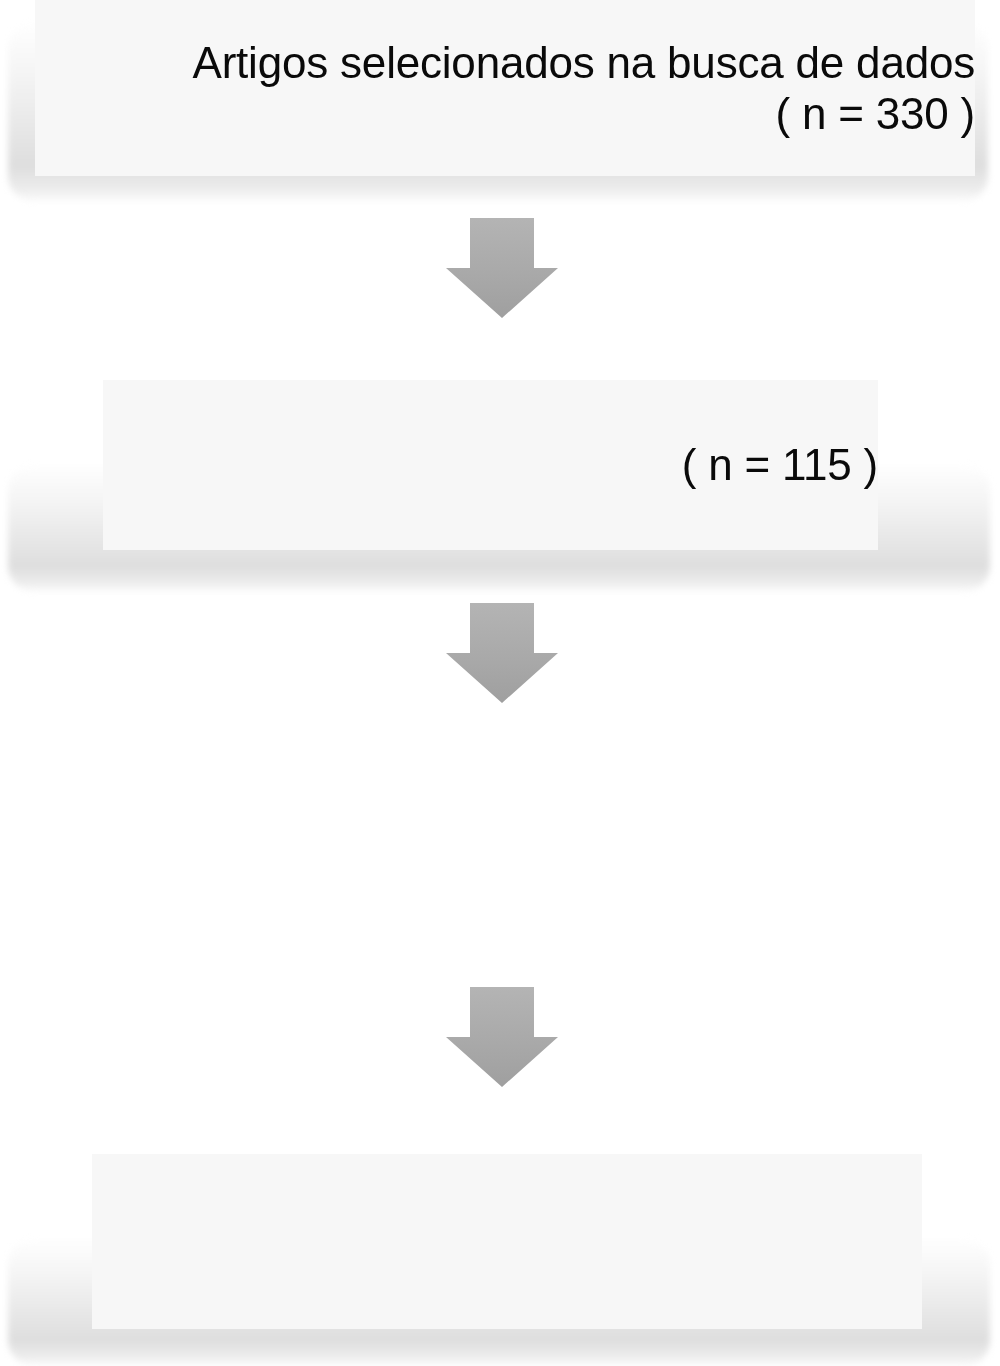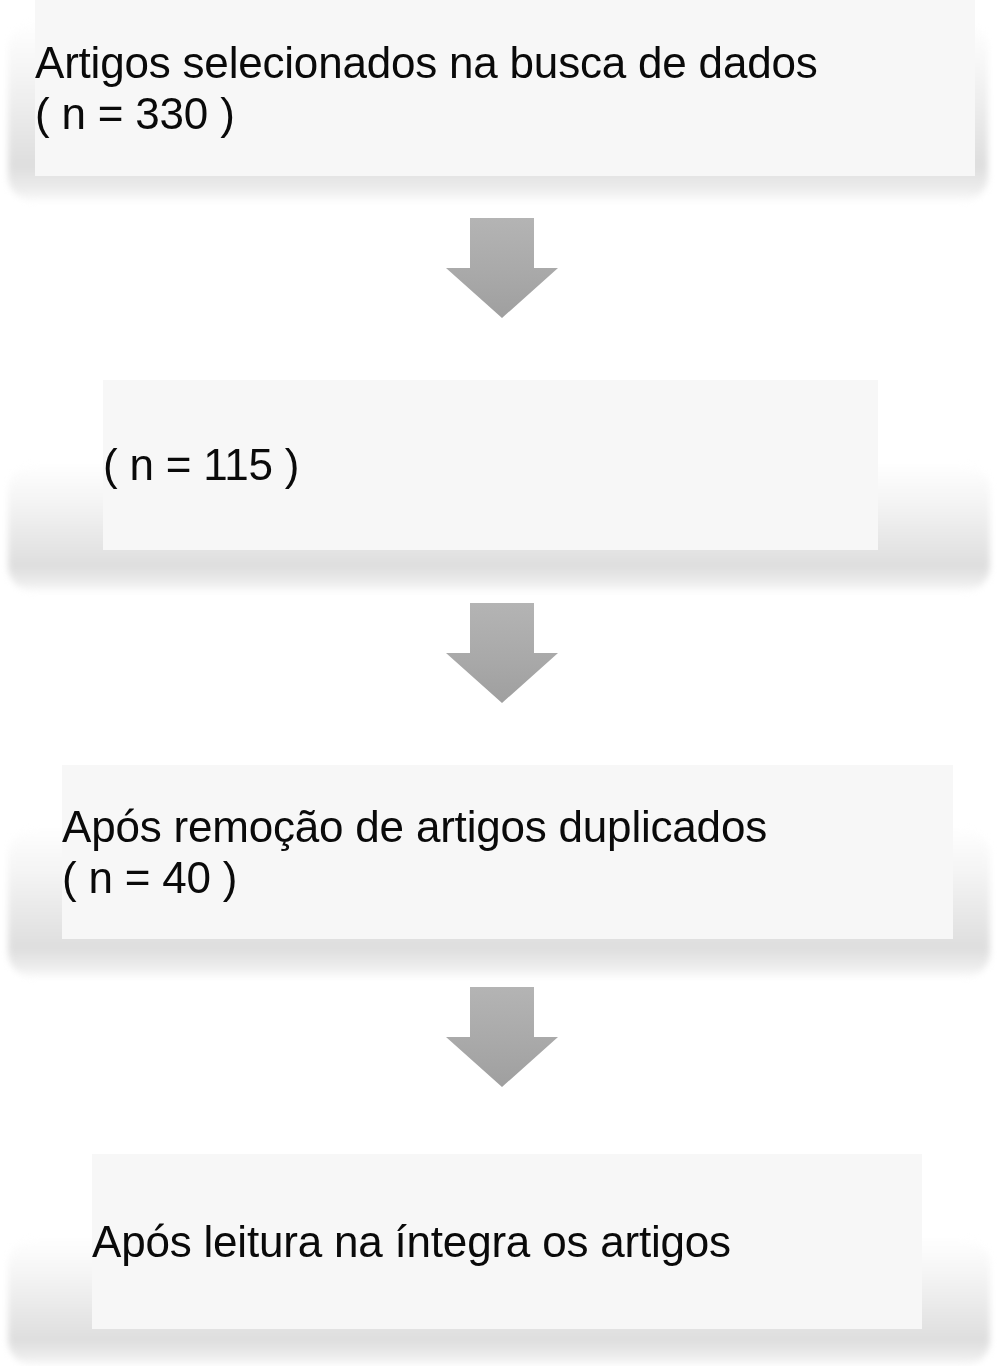--- a/index.html
+++ b/index.html
@@ -39,21 +39,21 @@
     border-radius: 26px;
     filter: blur(3px);
   }
 
   
   .node .panel {
     position: absolute;
     background: #f7f7f7;
     display: flex;
     flex-direction: column;
-    align-items: flex-start;
+    align-items: flex-end;
     justify-content: center;
   }
 
   .node .panel .line {
     color: #0a0a0a;
     font-size: 44px;
     line-height: 1.17;
     letter-spacing: -0.2px;
     white-space: nowrap;
     text-align: center;
@@ -127,41 +127,33 @@
         <linearGradient id="agrad2" x1="0" y1="0" x2="0" y2="1">
           <stop offset="0%" stop-color="#b4b4b4"></stop>
           <stop offset="55%" stop-color="#a9a9a9"></stop>
           <stop offset="100%" stop-color="#9f9f9f"></stop>
         </linearGradient>
       </defs>
       <polygon points="24,0 88,0 88,50 112,50 56,100 0,50 24,50" fill="url(#agrad2)"></polygon>
     </svg>
   </div>
 
-  <div class="node" id="node-3">
-    <div class="shadow-slab"></div>
-    <div class="panel">
-      <div class="line">Após remoção de artigos duplicados</div>
-      <div class="line">( n = 40 )</div>
-    </div>
-  </div>
 
   <div class="arrow" id="arrow-3">
     <svg viewBox="0 0 112 100" preserveAspectRatio="none" aria-hidden="true">
       <defs>
         <linearGradient id="agrad3" x1="0" y1="0" x2="0" y2="1">
           <stop offset="0%" stop-color="#b4b4b4"></stop>
           <stop offset="55%" stop-color="#a9a9a9"></stop>
           <stop offset="100%" stop-color="#9f9f9f"></stop>
         </linearGradient>
       </defs>
       <polygon points="24,0 88,0 88,50 112,50 56,100 0,50 24,50" fill="url(#agrad3)"></polygon>
     </svg>
   </div>
 
   <div class="node" id="node-4">
     <div class="shadow-slab"></div>
     <div class="panel">
-      <div class="line">Após leitura na íntegra os artigos</div>
     </div>
   </div>
 
 </div>
 
 </body></html>

